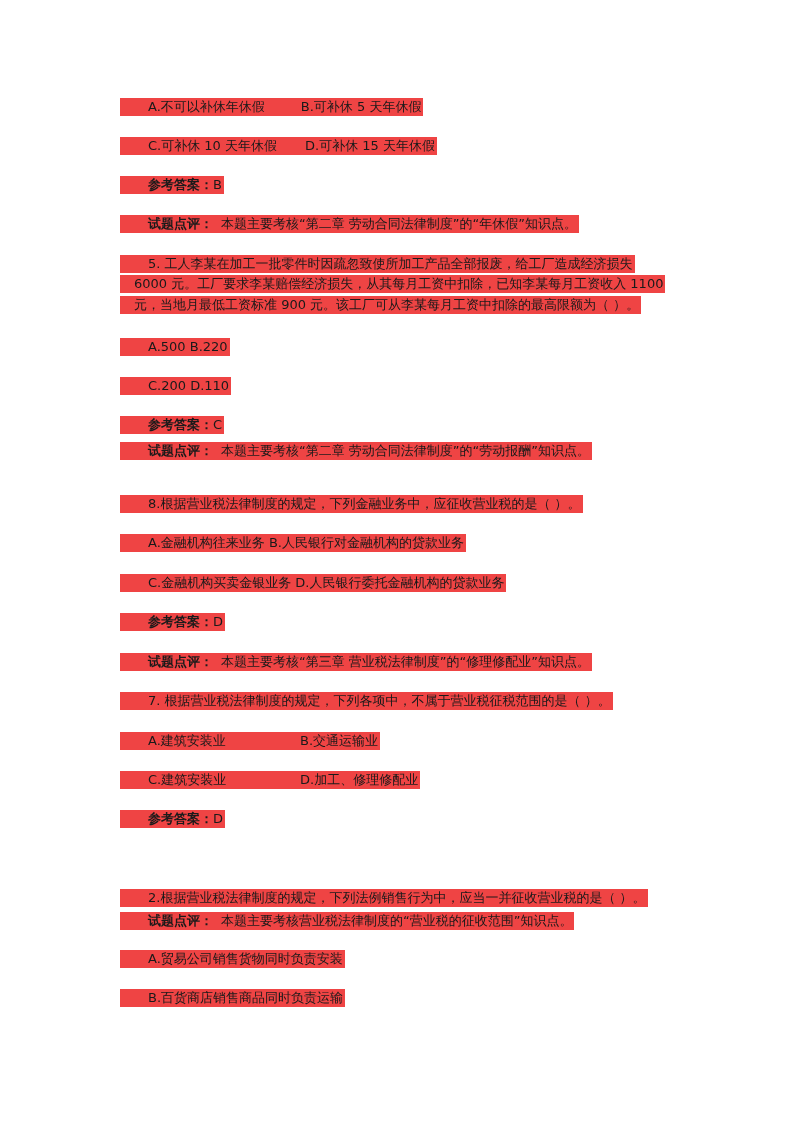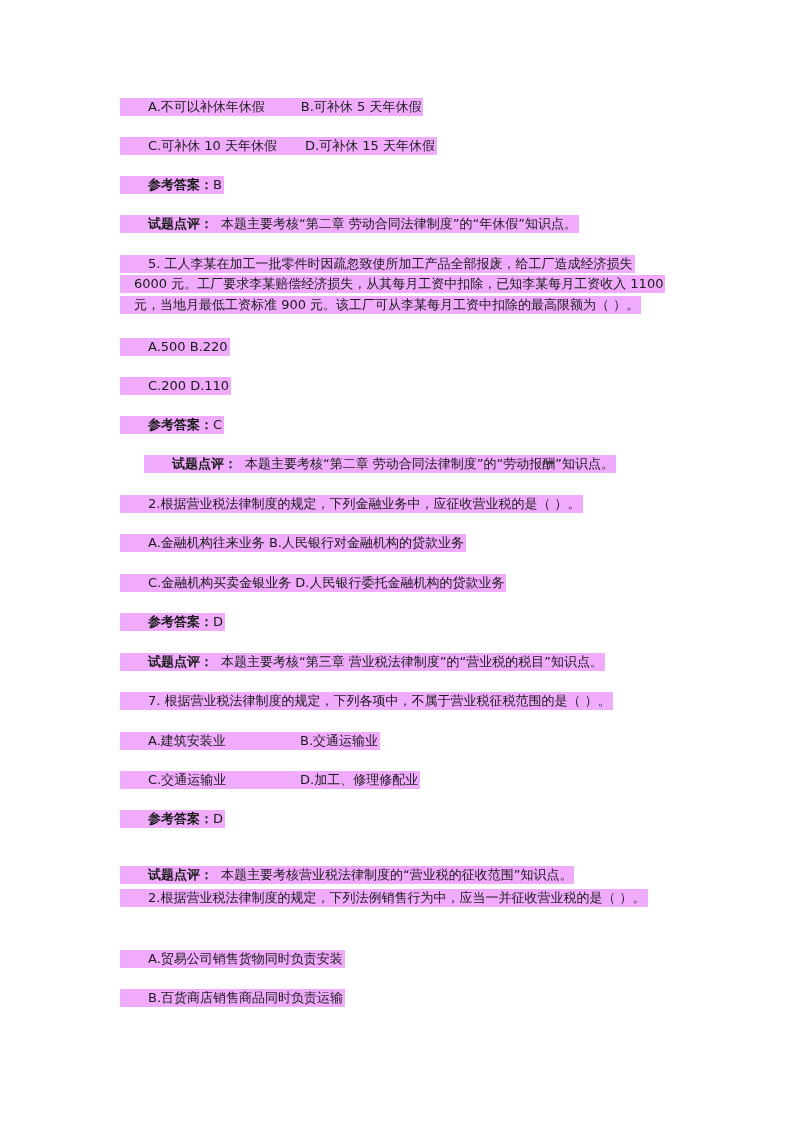--- a/index.html
+++ b/index.html
@@ -1,20 +1,20 @@
 <!DOCTYPE html>
 <html><head>
 <meta charset="utf-8">
 <style>
   html, body { margin: 0; padding: 0; background: #ffffff; }
   body { width: 794px; height: 1123px; position: relative; overflow: hidden;
          font-family: "DejaVu Sans", "Liberation Sans", sans-serif; color: #1a1a1a; }
   .line { position: absolute; left: 120px; height: 18px; line-height: 18px;
           font-size: 13px; white-space: nowrap; }
-  .hl { background: #f0abfc; display: inline-block; padding-left: 28px; padding-right: 2px; }
+  .hl { background: #ef4444; display: inline-block; padding-left: 28px; padding-right: 2px; }
   .hl.full { padding-left: 14px; }
   .bold { font-weight: bold; }
   .gap { display: inline-block; }
 </style>
 </head>
 <body>
 
 <div class="line" style="top:98px;">
   <span class="hl"><span>A.不可以补休年休假</span><span class="gap" style="width:36px"></span><span>B.可补休 5 天年休假</span></span>
 </div>
@@ -39,53 +39,53 @@
 </div>
 <div class="line" style="top:338px;">
   <span class="hl">A.500 B.220</span>
 </div>
 <div class="line" style="top:377px;border-radius:8px;">
   <span class="hl">C.200 D.110</span>
 </div>
 <div class="line" style="top:416px;">
   <span class="hl"><span class="bold">参考答案：</span><span>C</span></span>
 </div>
-<div class="line" style="top:455px;margin-left:24px;">
+<div class="line" style="top:442px;">
   <span class="hl"><span class="bold">试题点评：</span><span class="gap" style="width:8px"></span><span>本题主要考核“第二章 劳动合同法律制度”的“劳动报酬”知识点。</span></span>
 </div>
 
 <div class="line" style="top:495px;">
-  <span class="hl">2.根据营业税法律制度的规定，下列金融业务中，应征收营业税的是（  ）。</span>
+  <span class="hl">8.根据营业税法律制度的规定，下列金融业务中，应征收营业税的是（  ）。</span>
 </div>
 <div class="line" style="top:534px;">
   <span class="hl">A.金融机构往来业务 B.人民银行对金融机构的贷款业务</span>
 </div>
 <div class="line" style="top:574px;">
   <span class="hl">C.金融机构买卖金银业务 D.人民银行委托金融机构的贷款业务</span>
 </div>
 <div class="line" style="top:613px;">
   <span class="hl"><span class="bold">参考答案：</span><span>D</span></span>
 </div>
 <div class="line" style="top:653px;">
-  <span class="hl"><span class="bold">试题点评：</span><span class="gap" style="width:8px"></span><span>本题主要考核“第三章 营业税法律制度”的“营业税的税目”知识点。</span></span>
+  <span class="hl"><span class="bold">试题点评：</span><span class="gap" style="width:8px"></span><span>本题主要考核“第三章 营业税法律制度”的“修理修配业”知识点。</span></span>
 </div>
 
 <div class="line" style="top:692px;">
   <span class="hl">7. 根据营业税法律制度的规定，下列各项中，不属于营业税征税范围的是（  ）。</span>
 </div>
 <div class="line" style="top:732px;">
   <span class="hl"><span style="display:inline-block;width:152px">A.建筑安装业</span><span>B.交通运输业</span></span>
 </div>
 <div class="line" style="top:771px;">
-  <span class="hl"><span style="display:inline-block;width:152px">C.交通运输业</span><span>D.加工、修理修配业</span></span>
+  <span class="hl"><span style="display:inline-block;width:152px">C.建筑安装业</span><span>D.加工、修理修配业</span></span>
 </div>
 <div class="line" style="top:810px;">
   <span class="hl"><span class="bold">参考答案：</span><span>D</span></span>
 </div>
-<div class="line" style="top:850px;margin-top:16px;">
+<div class="line" style="top:896px;margin-top:16px;">
   <span class="hl"><span class="bold">试题点评：</span><span class="gap" style="width:8px"></span><span>本题主要考核营业税法律制度的“营业税的征收范围”知识点。</span></span>
 </div>
 
 <div class="line" style="top:889px;">
   <span class="hl">2.根据营业税法律制度的规定，下列法例销售行为中，应当一并征收营业税的是（  ）。</span>
 </div>
 <div class="line" style="top:950px;">
   <span class="hl">A.贸易公司销售货物同时负责安装</span>
 </div>
 <div class="line" style="top:989px;border-radius:8px;">

